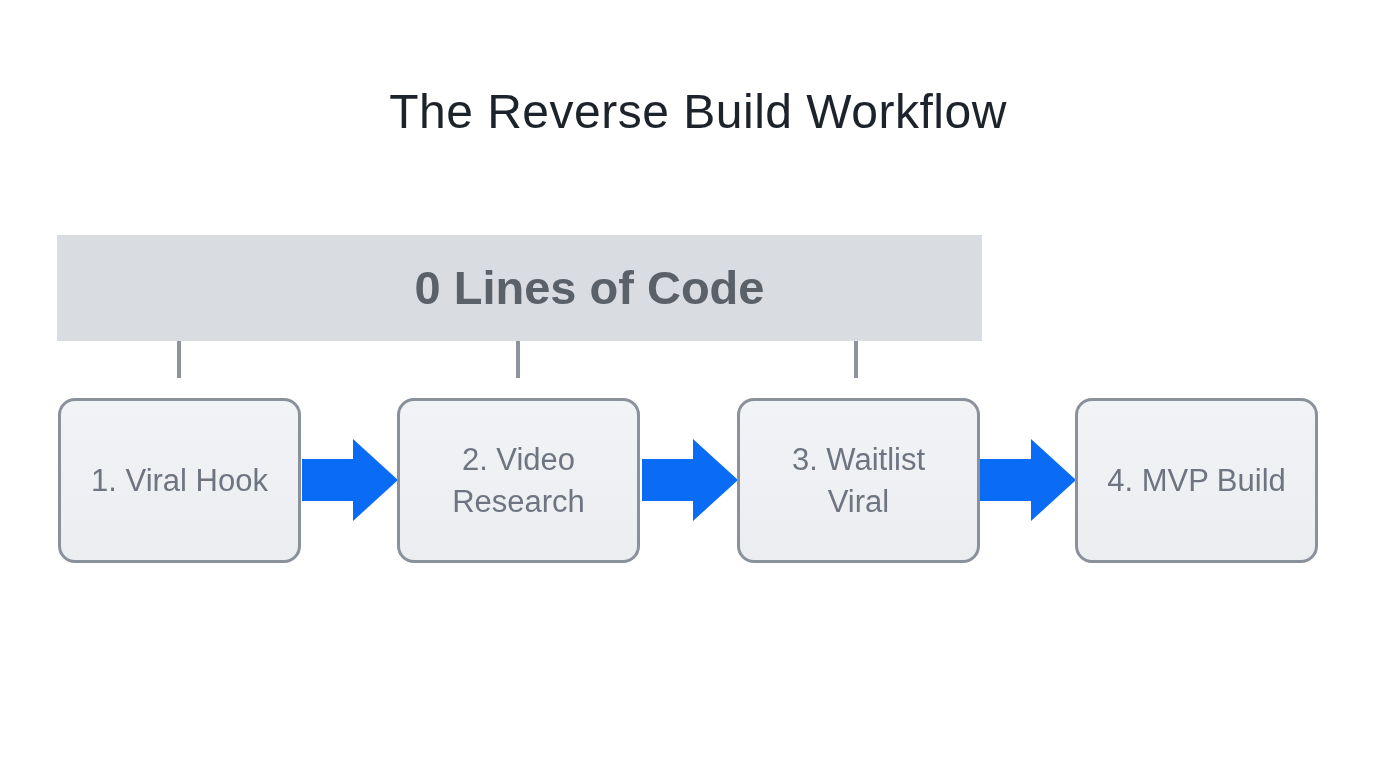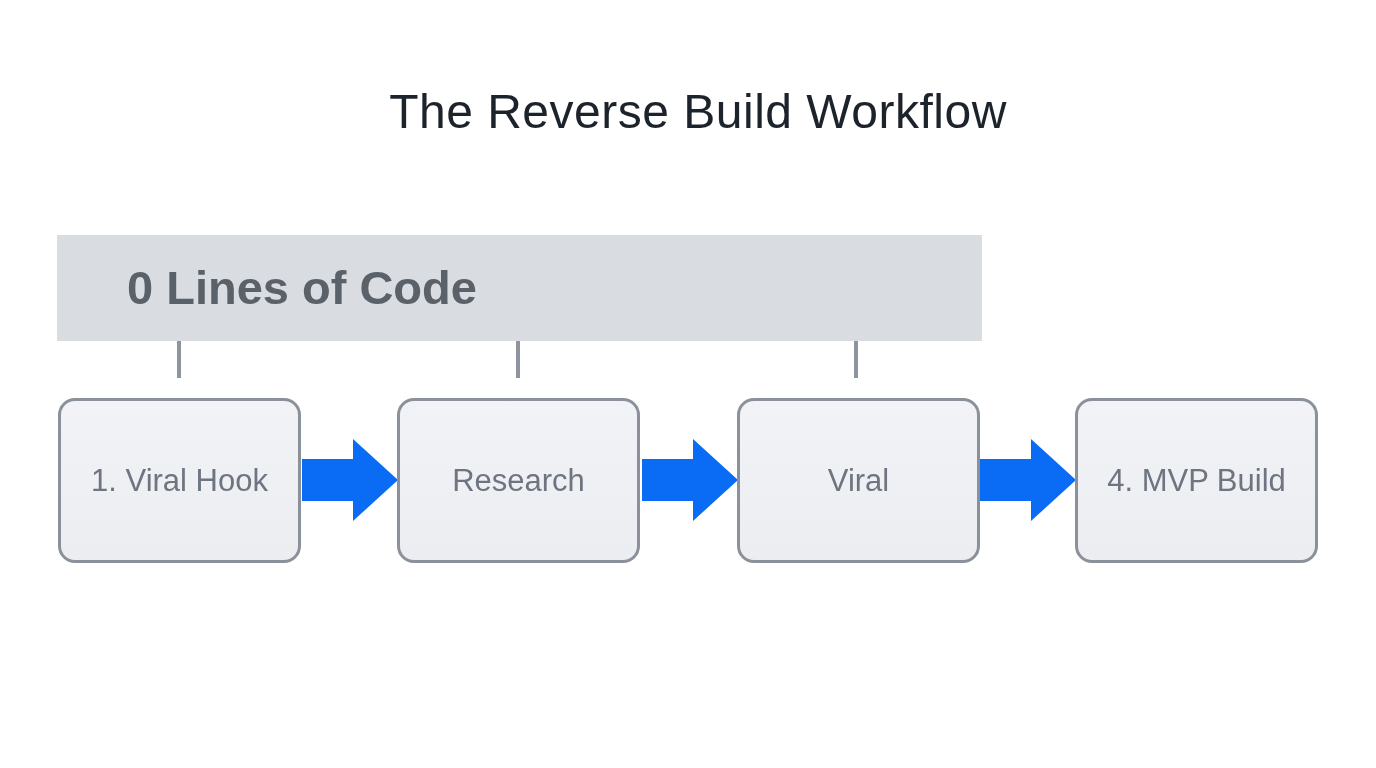--- a/index.html
+++ b/index.html
@@ -46,21 +46,21 @@
     height: 106px;
     background: var(--banner-bg);
   }
   .banner-label {
     position: absolute;
     left: 0;
     top: 0;
     width: 100%;
     height: 100%;
     line-height: 106px;
-    text-align: left;
+    text-align: center;
     transform: translateX(70px);
     font-size: 47px;
     font-weight: 700;
     color: var(--banner-text);
   }
   .connector {
     position: absolute;
     top: 341px;
     width: 4px;
     height: 37px;
@@ -129,32 +129,34 @@
   </div>
 
   <div class="flow-arrow a1">
     <svg viewBox="0 0 96 82" xmlns="http://www.w3.org/2000/svg">
       <path d="M0 20 H51 V0 L96 41 L51 82 V62 H0 Z" fill="currentColor"></path>
     </svg>
   </div>
 
   <div class="step-box b2">
     <div class="box-label">
+      <span>2. Video</span>
       <span>Research</span>
     </div>
   </div>
 
   <div class="flow-arrow a2">
     <svg viewBox="0 0 96 82" xmlns="http://www.w3.org/2000/svg">
       <path d="M0 20 H51 V0 L96 41 L51 82 V62 H0 Z" fill="currentColor"></path>
     </svg>
   </div>
 
   <div class="step-box b3">
     <div class="box-label">
+      <span>3. Waitlist</span>
       <span>Viral</span>
     </div>
   </div>
 
   <div class="flow-arrow a3">
     <svg viewBox="0 0 96 82" xmlns="http://www.w3.org/2000/svg">
       <path d="M0 20 H51 V0 L96 41 L51 82 V62 H0 Z" fill="currentColor"></path>
     </svg>
   </div>
 

